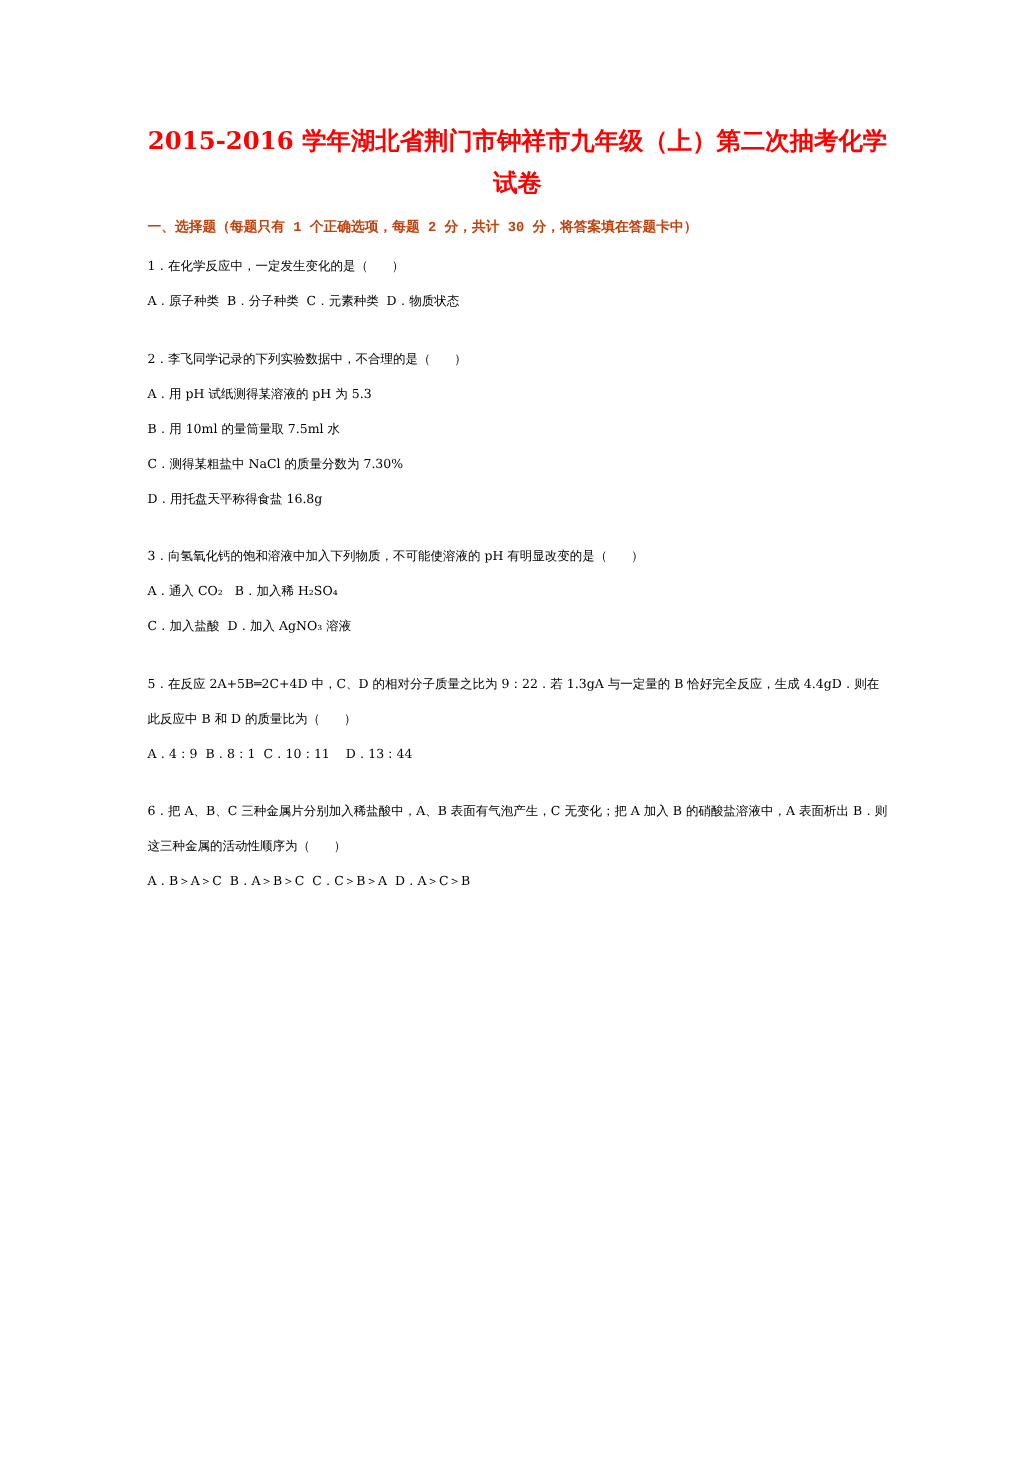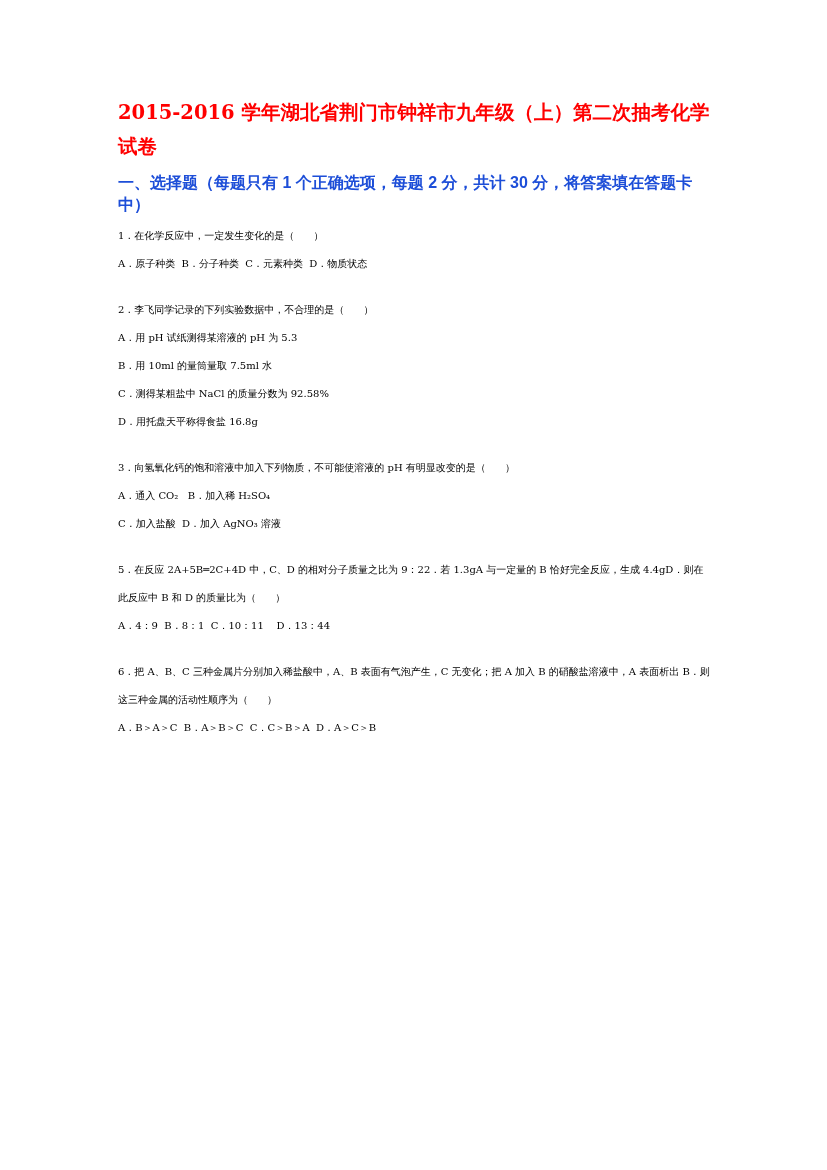--- a/index.html
+++ b/index.html
@@ -27,32 +27,32 @@
     position: absolute;
     left: 118px;
     top: 96px;
     width: 592px;
   }
   .doc-title {
     color: #ff0000;
     font-weight: bold;
     font-size: 19.5px;
     line-height: 34px;
-    text-align: left;
+    text-align: center;
     letter-spacing: 0px;
     margin: 0 0 6px 0;
     font-family: "DejaVu Serif", "Liberation Serif", serif;
   }
   .section-head {
-    color: #1d4ed8;
+    color: #c2410c;
     font-weight: bold;
-    font-size: 16px;
+    font-size: 11px;
     line-height: 22px;
     margin: 8px 0 6px 0;
-    font-family: Liberation Sans, sans-serif;
+    font-family: Liberation Mono, monospace;
   }
   .q-block {
     margin: 0 0 18px 0;
   }
   .line {
     font-size: 10px;
     line-height: 28px;
     color: #000000;
     white-space: pre-wrap;
     font-family: "DejaVu Serif", "Liberation Serif", serif;
@@ -73,21 +73,21 @@
 
     <div class="q-block">
       <div class="line">1．在化学反应中，一定发生变化的是（      ）</div>
       <div class="line">A．原子种类  B．分子种类  C．元素种类  D．物质状态</div>
     </div>
 
     <div class="q-block">
       <div class="line">2．李飞同学记录的下列实验数据中，不合理的是（      ）</div>
       <div class="line">A．用 pH 试纸测得某溶液的 pH 为 5.3</div>
       <div class="line">B．用 10ml 的量筒量取 7.5ml 水</div>
-      <div class="line">C．测得某粗盐中 NaCl 的质量分数为 92.58%</div>
+      <div class="line">C．测得某粗盐中 NaCl 的质量分数为 7.30%</div>
       <div class="line">D．用托盘天平称得食盐 16.8g</div>
     </div>
 
     <div class="q-block">
       <div class="line">3．向氢氧化钙的饱和溶液中加入下列物质，不可能使溶液的 pH 有明显改变的是（      ）</div>
       <div class="line">A．通入 CO₂   B．加入稀 H₂SO₄</div>
       <div class="line">C．加入盐酸  D．加入 AgNO₃ 溶液</div>
     </div>
 
 

